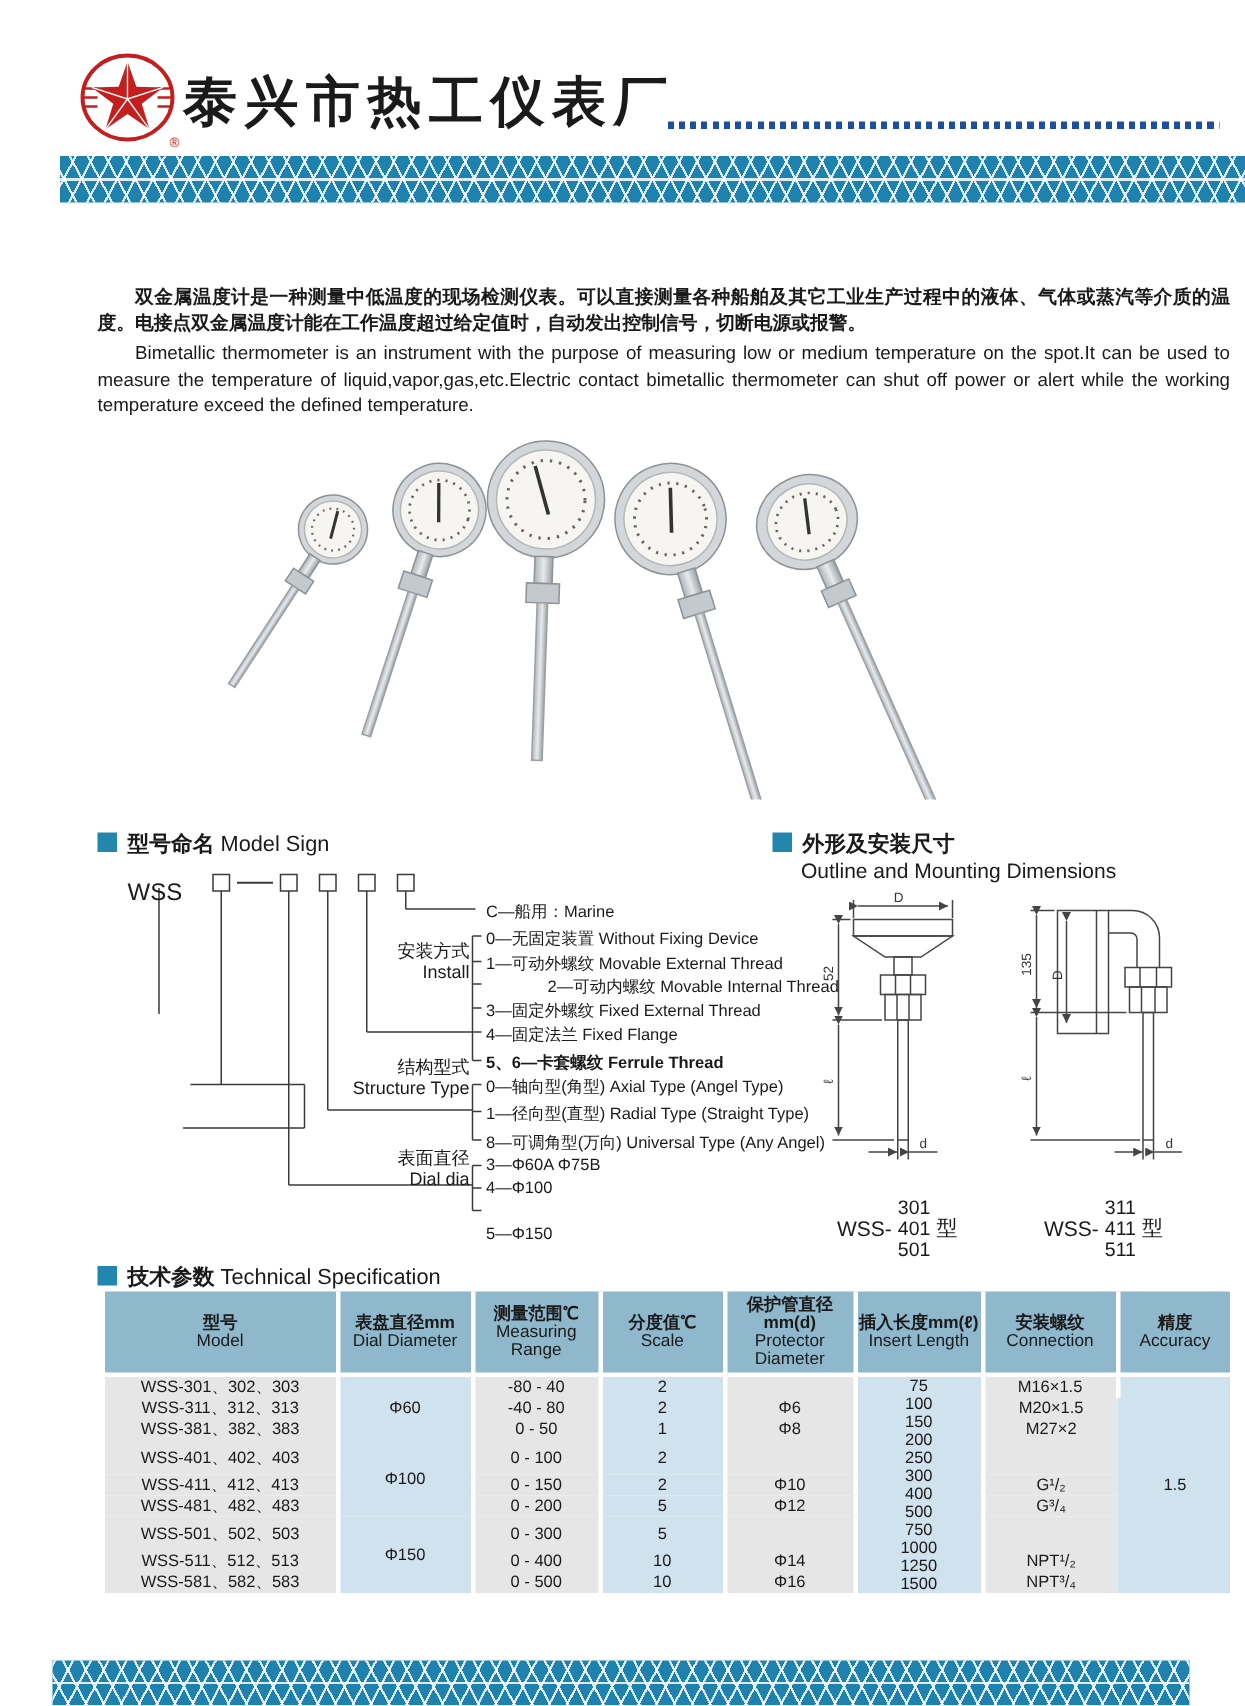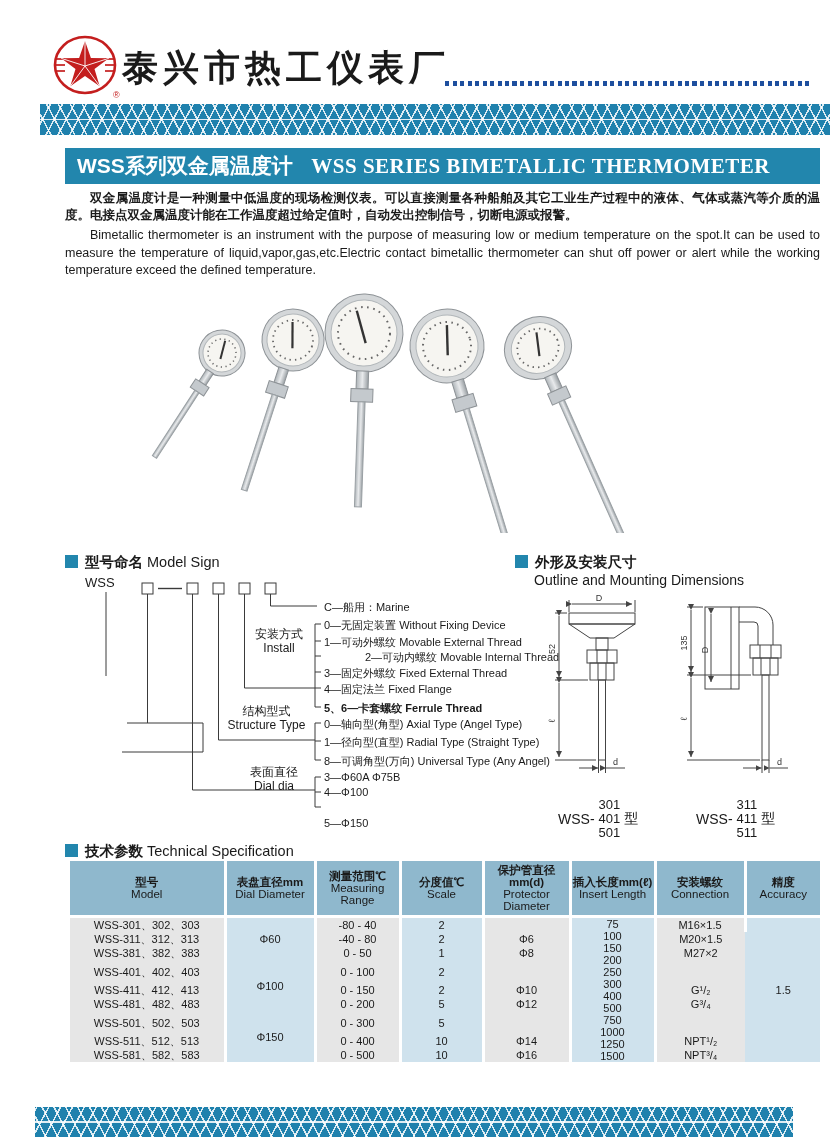--- a/index.html
+++ b/index.html
@@ -21,21 +21,21 @@
   
   .para{width:755px;text-align:justify;text-indent:2em;}
   .para.zh{font-size:12.5px;font-weight:bold;line-height:17px;}
   .para.en{font-size:12.5px;line-height:17.5px;}
   
   .sec-h{font-size:14.5px;font-weight:bold;white-space:nowrap;}
   .sec-h .sq{display:inline-block;width:13px;height:13px;background:#2286ad;margin-right:7px;vertical-align:-1px;}
   .sec-h .en{font-weight:normal;}
   
   .ms-txt{position:absolute;font-size:11px;white-space:nowrap;}
-  .ms-label{position:absolute;font-size:12px;text-align:center;line-height:14px;}
+  .ms-label{position:absolute;font-size:12px;text-align:right;line-height:14px;}
   .pre-lines{white-space:pre-line;}
   
   .od-label{position:absolute;display:flex;align-items:center;gap:4px;font-size:14px;}
   .od-label .nums{font-size:13px;line-height:14px;text-align:left;}
   
   table.spec{border-collapse:collapse;table-layout:fixed;width:750px;font-size:11px;}
   table.spec th,table.spec td{padding:0;border-right:3px solid #fff;text-align:center;vertical-align:middle;line-height:12px;}
   table.spec th:last-child,table.spec td:last-child{border-right:none;}
   table.spec th{background:#8fb8cd;height:54px;border-bottom:3px solid #fff;font-weight:normal;}
   table.spec th .zh{font-weight:bold;font-size:11.5px;}
@@ -72,24 +72,20 @@
       </g>
       <text x="68" y="66" font-size="9" fill="#c41e1e">®</text>
     </svg>
     <div class="brand-txt">红星牌</div>
   </div>
 
   <div class="abs company" style="left:122px;top:44px;">泰兴市热工仪表厂</div>
   <div class="abs dotline" style="left:445px;top:81px;width:368px;"></div>
   <div class="abs lattice" style="left:40px;top:104px;width:790px;height:31px;"></div>
 
-  <div class="abs titlebar" style="left:65px;top:148px;width:743px;">
-    <span class="zh">WSS系列双金属温度计</span>
-    <span class="en">WSS SERIES BIMETALLIC THERMOMETER</span>
-  </div>
 
   <div class="abs para en" style="left:65px;top:227px;">Bimetallic thermometer is an instrument with the purpose of measuring low or medium temperature on the spot.It can be used to measure the temperature of liquid,vapor,gas,etc.Electric contact bimetallic thermometer can shut off power or alert while the working temperature exceed the defined temperature.</div>
   <div class="abs para zh" style="left:65px;top:190px;">双金属温度计是一种测量中低温度的现场检测仪表。可以直接测量各种船舶及其它工业生产过程中的液体、气体或蒸汽等介质的温度。电接点双金属温度计能在工作温度超过给定值时，自动发出控制信号，切断电源或报警。</div>
 
   <div class="abs" style="left:150px;top:278px;">
     <svg width="560" height="255" viewBox="0 0 560 255">
       <defs>
         <linearGradient id="steel" x1="0" y1="0" x2="1" y2="0">
           <stop offset="0" stop-color="#aeb4b8"></stop>
             <stop offset="0.5" stop-color="#e8eaec"></stop>
@@ -186,21 +182,21 @@
         <line x1="250" y1="202" x2="256" y2="202"></line>
           <line x1="250" y1="217" x2="256" y2="217"></line>
         <line x1="250" y1="232" x2="256" y2="232"></line>
         <line x1="127.5" y1="215" x2="250" y2="215"></line>
 
         <line x1="62" y1="148" x2="138" y2="148"></line>
           <line x1="57" y1="177" x2="138" y2="177"></line>
         <line x1="138" y1="148" x2="138" y2="177"></line>
       </g>
     </svg>
-    <span class="ms-txt" style="left:20px;top:0;font-size:13px;">WSS</span>
+    <span class="ms-txt" style="left:20px;top:12px;font-size:16px;">WSS</span>
     <span class="ms-txt" style="left:259px;top:25px;">C—船用：Marine</span>
     <div class="ms-label" style="left:180px;top:52px;width:68px;">
       <div>安装方式</div>
       <div>Install</div>
     </div>
     <span class="ms-txt" style="left:259px;top:43px;">0—无固定装置 Without Fixing Device</span>
     <span class="ms-txt" style="left:259px;top:60px;">1—可动外螺纹 Movable External Thread</span>
     <span class="ms-txt" style="left:259px;top:75px;margin-left:41px;">2—可动内螺纹 Movable Internal Thread</span>
     <span class="ms-txt" style="left:259px;top:91px;">3—固定外螺纹 Fixed External Thread</span>
     <span class="ms-txt" style="left:259px;top:107px;">4—固定法兰 Fixed Flange</span>

